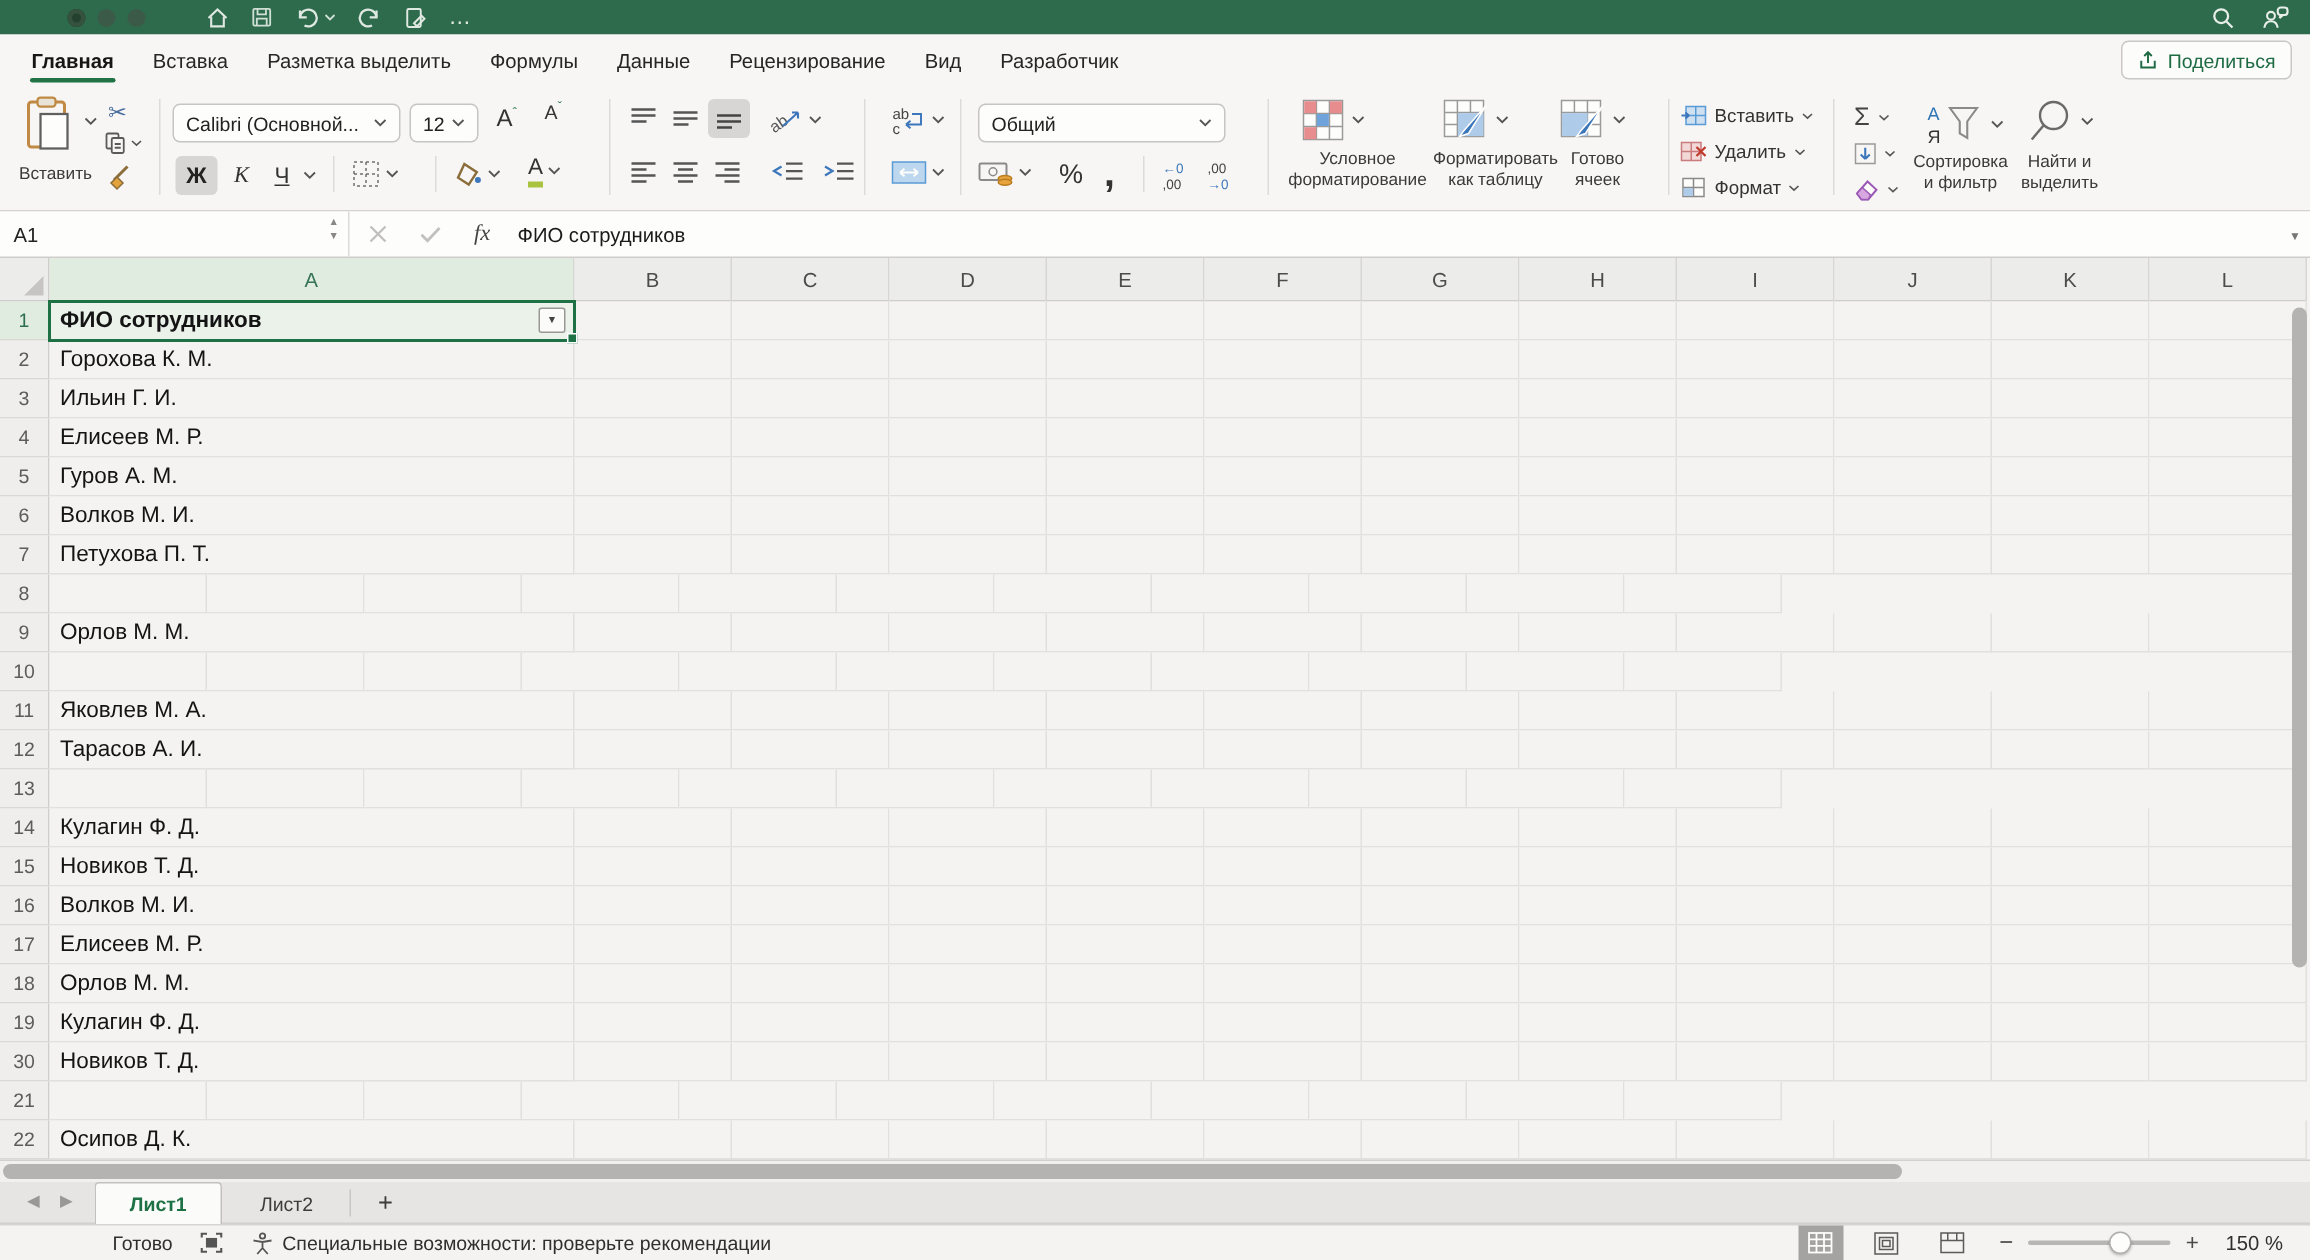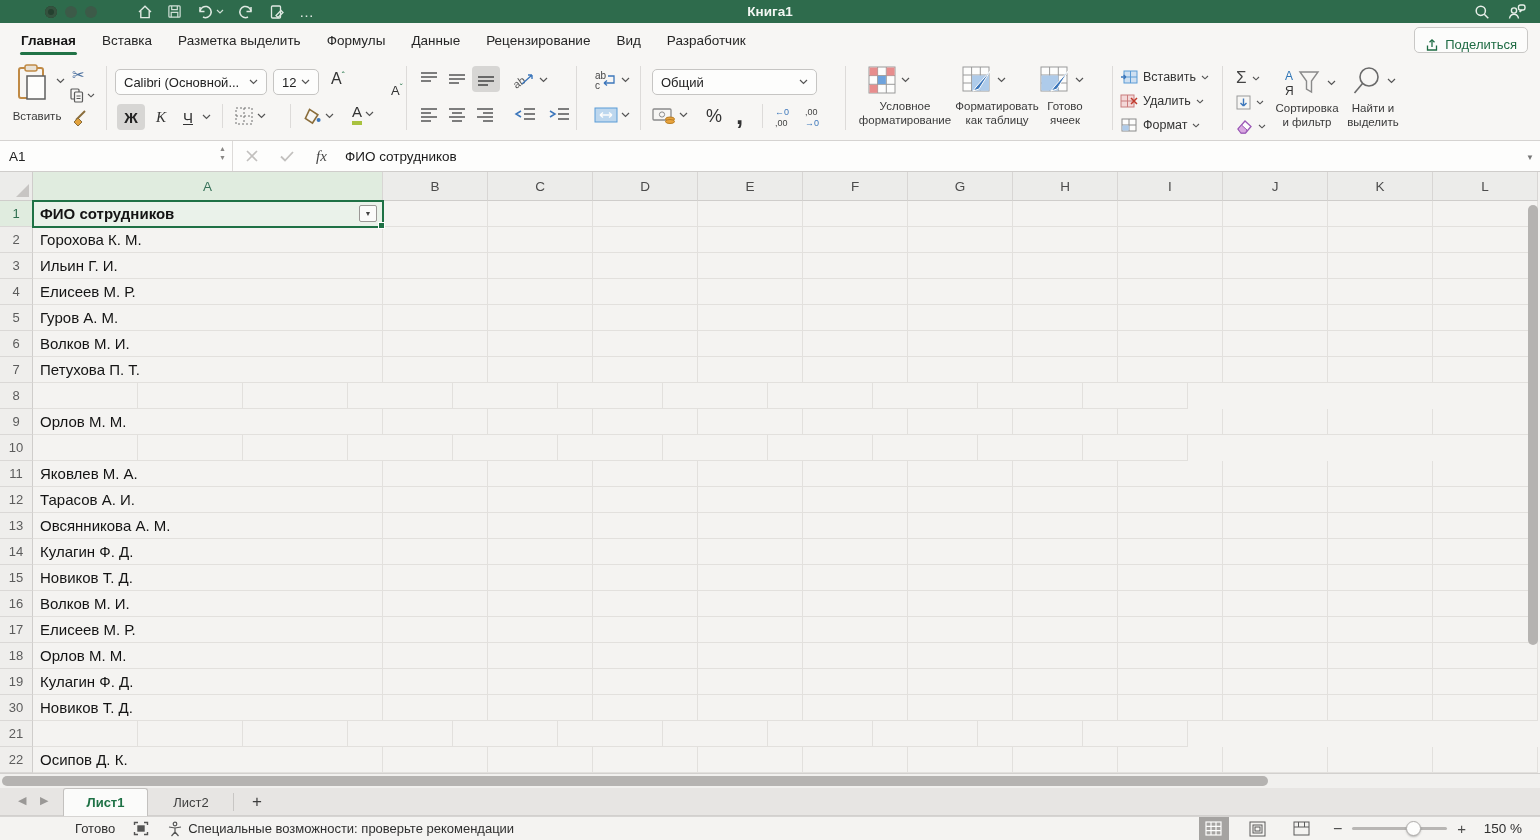--- a/index.html
+++ b/index.html
@@ -22,21 +22,21 @@
   
   .menubar { position:absolute; left:0; top:23px; width:1540px; height:35px;
     background:#f7f6f4; display:flex; align-items:center; padding-left:8px; }
   .mtab { position:relative; padding:0 13px; font-size:13.5px; color:#262626; height:35px;
     display:flex; align-items:center; cursor:default; }
   .mtab.active { font-weight:bold; color:#161616; }
   .mtab.active::after { content:""; position:absolute; left:12px; right:12px; bottom:3px;
     height:3px; background:#217346; border-radius:2px; }
   .share-btn { position:absolute; right:12px; top:27px; height:26px; padding:0 10px;
     border:1px solid #c9c8c6; border-radius:5px; background:#fcfcfb; color:#1e6b43;
-    font-size:13px; display:flex; align-items:flex-end; gap:6px; }
+    font-size:13px; display:flex; align-items:center; gap:6px; }
 
   
   .ribbon { position:absolute; left:0; top:58px; width:1540px; height:83px;
     background:#f7f6f4; border-bottom:1px solid #d5d3d1; }
   .rdiv { position:absolute; top:8px; bottom:10px; width:1px; background:#ddDBd9; }
   .rlabel { font-size:11.5px; color:#3a3a3a; text-align:center; line-height:1.2; white-space:pre-line; }
   .select { border:1px solid #c6c5c3; border-radius:5px; background:#fdfdfc; height:26px;
     display:flex; align-items:center; font-size:13px; color:#222; padding:0 8px; justify-content:space-between; }
   .btn-ghost { display:flex; align-items:center; gap:3px; }
   .boldbtn { width:28px; height:26px; border-radius:4px; background:#d7d6d4;
@@ -150,21 +150,20 @@
         </svg>
       </span>
     <span>
         <svg width="16" height="16" viewBox="0 0 16 16" fill="none" stroke="#dfe9e2" stroke-width="1.3">
           <rect x="2.5" y="2" width="9" height="12" rx="1"></rect>
           <path d="M9 13.5 L14 8.5 L12 6.5 L7 11.5 Z"></path>
         </svg>
       </span>
     <span style="font-size:15px; letter-spacing:1px; color:#dfe9e2;">…</span>
   </div>
-  <div class="tb-title">Книга1</div>
   <div class="tb-right">
     <span>
         <svg width="16" height="16" viewBox="0 0 16 16" fill="none" stroke="#e8efe9" stroke-width="1.5">
           <circle cx="6.8" cy="6.8" r="4.6"></circle>
           <path d="M10.3 10.3 L14.3 14.3"></path>
         </svg>
       </span>
     <span>
         <svg width="18" height="16" viewBox="0 0 18 16" fill="none" stroke="#e8efe9" stroke-width="1.4">
           <circle cx="6" cy="6.5" r="2.6"></circle>
@@ -235,21 +234,21 @@
         <path d="M1 1 L4.5 4.5 L8 1" stroke="#555" fill="none" stroke-width="1.2"></path>
       </svg>
   </div>
   <div class="abs select" style="left:273px; top:11px; width:46px;">
     <span>12</span>
     <svg width="9" height="6" viewBox="0 0 9 6">
         <path d="M1 1 L4.5 4.5 L8 1" stroke="#555" fill="none" stroke-width="1.2"></path>
       </svg>
   </div>
   <div class="abs" style="left:331px; top:12px; font-size:16px; color:#333;"><span>A</span><span style="font-size:9px; color:#217346; vertical-align:super;">ˆ</span></div>
-  <div class="abs" style="left:363px; top:24px; font-size:13px; color:#333;margin-left:28px;"><span>A</span><span style="font-size:9px; color:#217346; vertical-align:super;">ˇ</span></div>
+  <div class="abs" style="left:363px; top:8px; font-size:13px; color:#333;"><span>A</span><span style="font-size:9px; color:#217346; vertical-align:super;">ˇ</span></div>
 
   <div class="abs boldbtn" style="left:117px; top:46px;">Ж</div>
   <div class="abs fmtletter" style="left:149px; top:46px; font-style:italic; font-family:'Liberation Serif',serif;">К</div>
   <div class="abs fmtletter" style="left:176px; top:46px; text-decoration:underline;">Ч</div>
   <span class="abs" style="left:202px; top:56px;">
       <svg width="9" height="6" viewBox="0 0 9 6">
         <path d="M1 1 L4.5 4.5 L8 1" stroke="#555" fill="none" stroke-width="1.2"></path>
       </svg>
     </span>
   <div class="rdiv" style="left:222px; top:46px; bottom:12px;"></div>
@@ -756,23 +755,20 @@
         <div class="cell" style="width: 105px;"></div>
         <div class="cell" style="width: 105px;"></div>
         <div class="cell" style="width: 105px;"></div>
         <div class="cell" style="width: 105px;"></div>
         <div class="cell" style="width: 105px;"></div>
         <div class="cell" style="width: 105px;"></div>
         <div class="cell" style="width: 105px;"></div>
       </div>
       <div class="grow">
         <div class="rowhdr">13</div>
-        <div class="cell cellA">
-          <span>Овсянникова А. М.</span>
-        </div>
         <div class="cell" style="width: 105px;"></div>
         <div class="cell" style="width: 105px;"></div>
         <div class="cell" style="width: 105px;"></div>
         <div class="cell" style="width: 105px;"></div>
         <div class="cell" style="width: 105px;"></div>
         <div class="cell" style="width: 105px;"></div>
         <div class="cell" style="width: 105px;"></div>
         <div class="cell" style="width: 105px;"></div>
         <div class="cell" style="width: 105px;"></div>
         <div class="cell" style="width: 105px;"></div>

